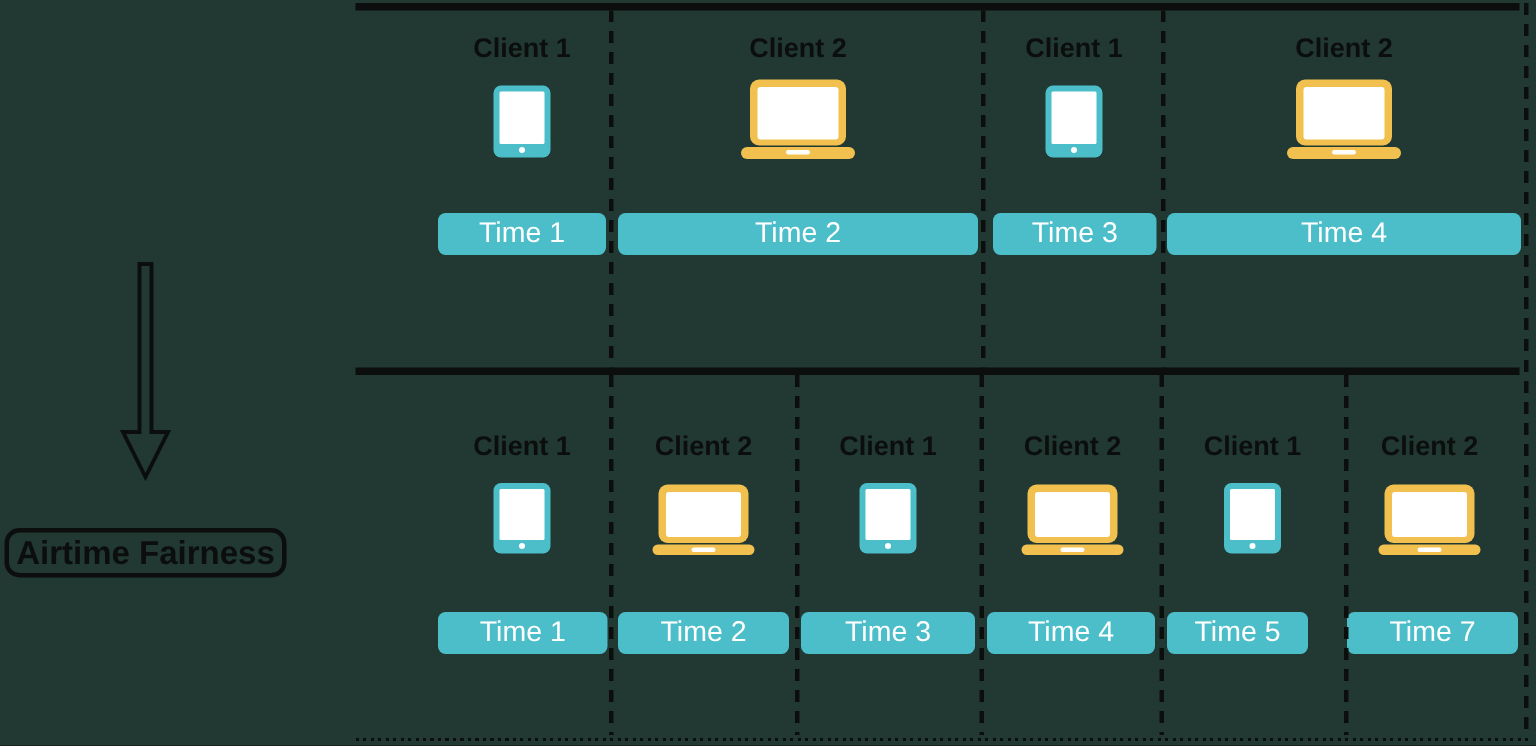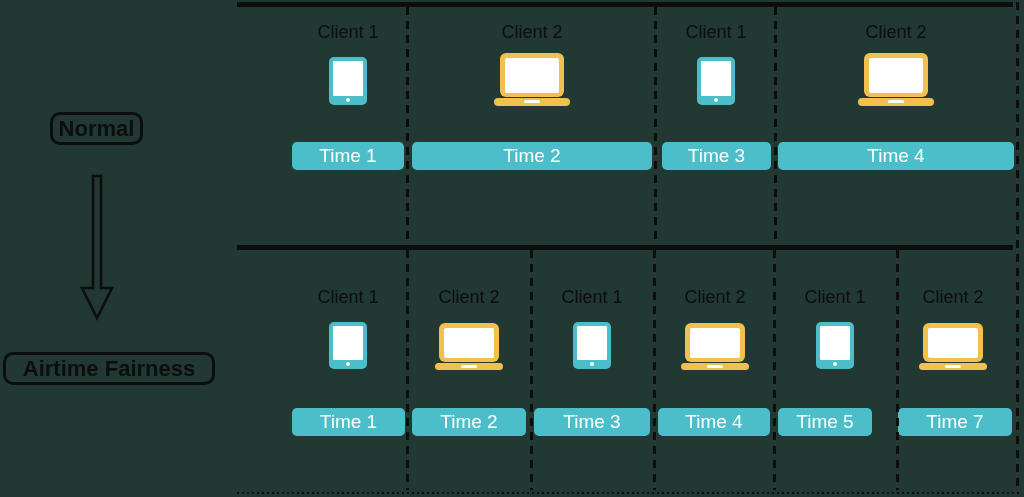--- a/index.html
+++ b/index.html
@@ -10,40 +10,40 @@
     position:relative; width:1024px; height:497px; background:var(--bg);
     font-family:"Liberation Sans", sans-serif; overflow:hidden;
   }
   
   .label-box{
     position:absolute; border:3px solid var(--ink); border-radius:10px;
     color:var(--ink); font-weight:bold; display:flex; align-items:center; justify-content:center;
     box-sizing:border-box; white-space:nowrap;
   }
   #normal-box{left:50px; top:112px; width:93px; height:33px; font-size:22px;}
-  #fairness-box{left:3px; top:352px; width:212px; height:33px; font-size:22px;}
+  #fairness-box{left:3px; top:352px; width:188px; height:33px; font-size:22px;}
   #transition-arrow{position:absolute; left:79px; top:174px;}
 
   
   .hline{position:absolute; left:237px; width:776px; height:5px; background:var(--ink);}
   #top-line{top:2px;}
   #mid-line{top:245px;}
   #bottom-line{
     position:absolute; left:237px; top:492px; width:785px; height:2px;
     background:repeating-linear-gradient(90deg, var(--ink) 0 2px, transparent 2px 5px);
   }
   .vdash{
     position:absolute; width:3px;
     background-image:repeating-linear-gradient(180deg, var(--ink) 0 8px, transparent 8px 14px);
   }
 
   
   .client-label{
     position:absolute; width:130px; margin-left:-65px; text-align:center;
-    color:var(--ink); font-weight:normal; font-size:18px;
+    color:var(--ink); font-weight:bold; font-size:18px;
   }
   .time-bar{
     position:absolute; height:28px; background:var(--teal); border-radius:5px;
     color:var(--white); font-size:19px; display:flex; align-items:center; justify-content:center;
   }
   .tablet{
     position:absolute; width:38px; height:48px; margin-left:-19px;
     background:var(--teal); border-radius:5px;
   }
   .tablet .screen{position:absolute; left:4px; right:4px; top:4px; bottom:9px; background:var(--white); border-radius:1px;}
@@ -56,21 +56,20 @@
   .row-bottom .laptop{width:68px; margin-left:-34px;}
   .row-bottom .laptop .lscreen{width:60px; height:39px;}
   .row-bottom .laptop .lbase{width:68px; height:7px;}
   .row-bottom .tablet{height:47px;}
 </style>
 </head>
 <body>
 
 <div class="stage">
 
-  <div class="label-box" id="normal-box">Normal</div>
 
   <svg id="transition-arrow" width="36" height="147" viewBox="0 0 36 147">
     <path d="M14 2 H22 V114 H33 L18 144 L3 114 H14 Z" fill="none" stroke="#0b0e0d" stroke-width="2.6" stroke-linejoin="miter"></path>
   </svg>
 
   <div class="label-box" id="fairness-box">Airtime Fairness</div>
 
   <div class="hline" id="top-line"></div>
   <div class="hline" id="mid-line"></div>
   <div id="bottom-line"></div>

